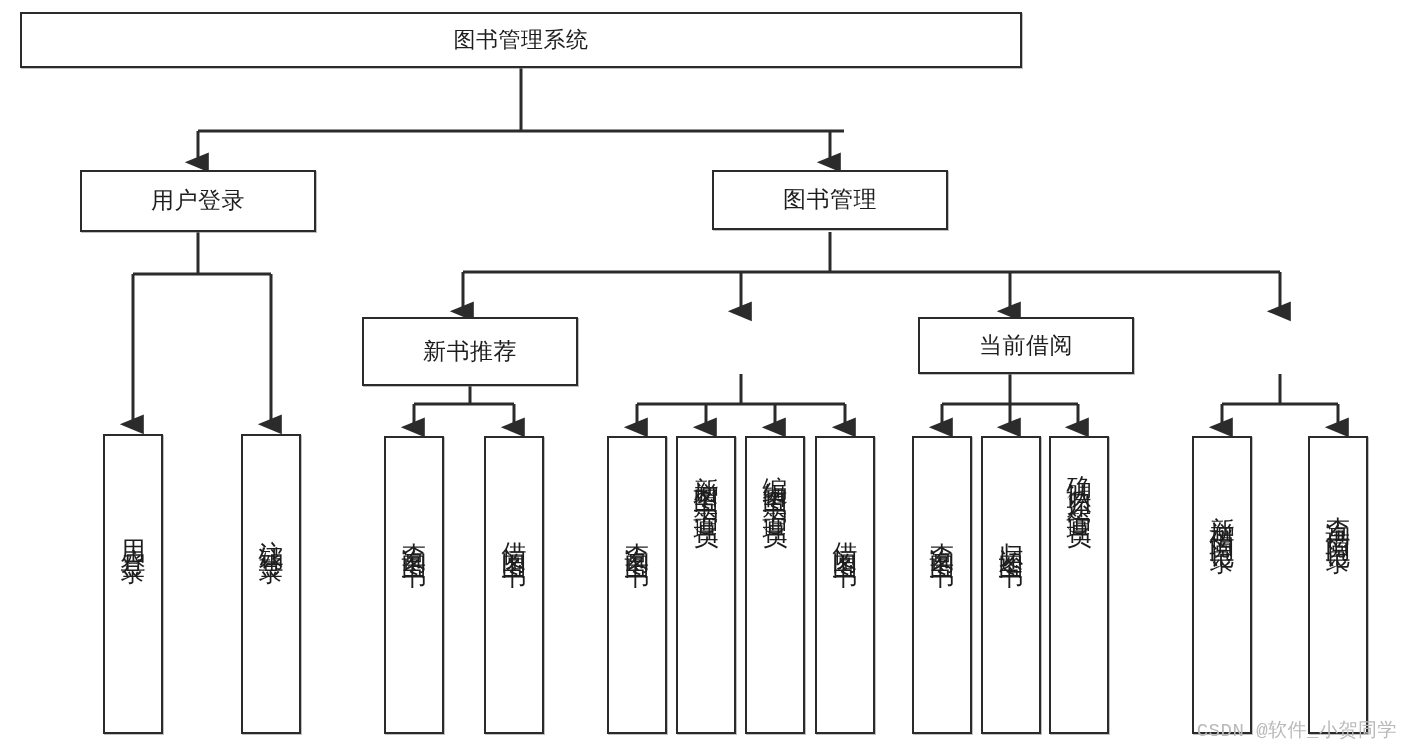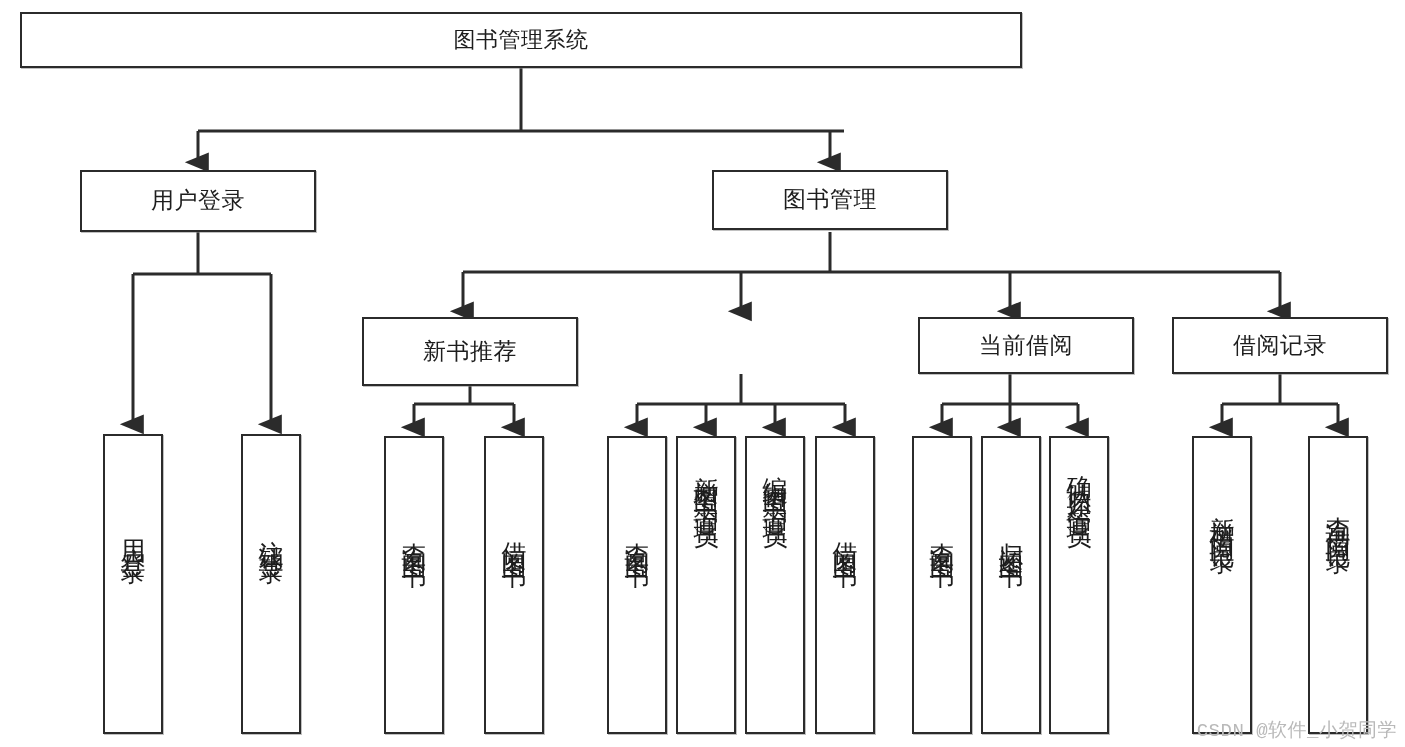--- a/index.html
+++ b/index.html
@@ -140,23 +140,20 @@
   <div class="node horiz" style="left:712px; top:170px; width:236px; height:60px;">
     <span class="label">图书管理</span>
   </div>
 
   <div class="node horiz" style="left:362px; top:317px; width:216px; height:69px;">
     <span class="label">新书推荐</span>
   </div>
   <div class="node horiz" style="left:902px; top:317px; width:216px; height:57px;margin-left:16px;">
     <span class="label">当前借阅</span>
   </div>
-  <div class="node horiz" style="left:1172px; top:317px; width:216px; height:57px;">
-    <span class="label">借阅记录</span>
-  </div>
 
   <div class="node vert short" style="left:103px; top:434px; width:60px; height:300px;">
     <span class="label">用户登录</span>
   </div>
   <div class="node vert short" style="left:241px; top:434px; width:60px; height:300px;">
     <span class="label">注销登录</span>
   </div>
 
   <div class="node vert short" style="left:384px; top:436px; width:60px; height:298px;">
     <span class="label">查询图书</span>

